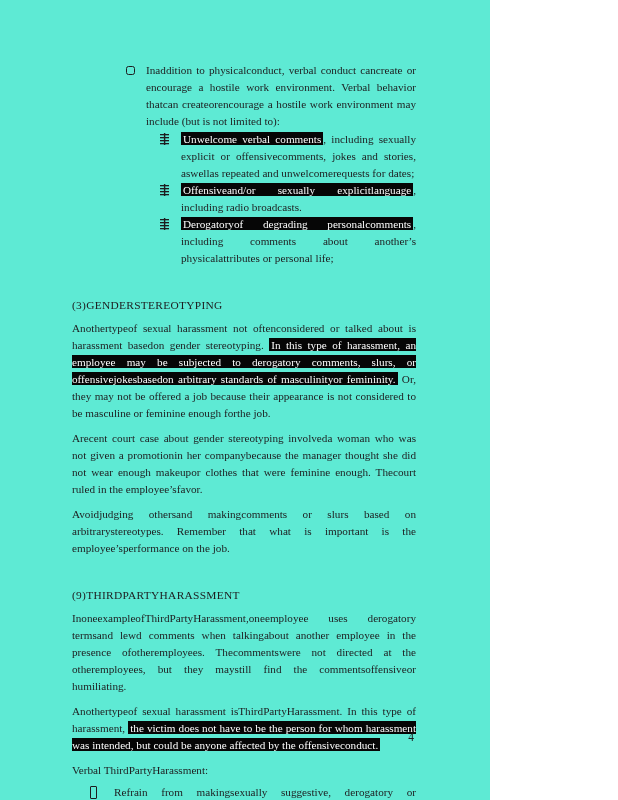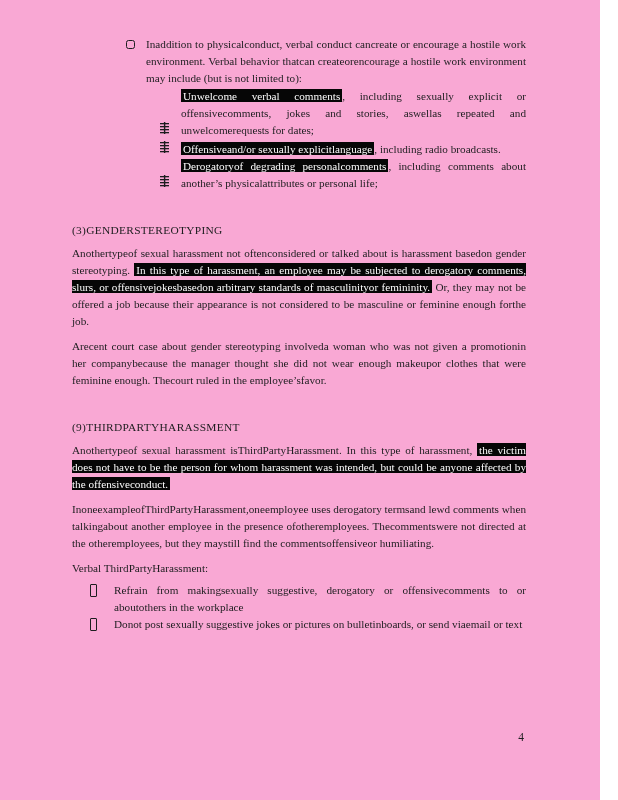--- a/index.html
+++ b/index.html
@@ -1,42 +1,42 @@
 <!DOCTYPE html>
 <html><head>
 <meta charset="utf-8">
 <style>
   html,body { margin:0; padding:0; background:#ffffff; }
   .page {
     position:relative;
-    width:600px; height:800px;
-    background:#f9a8d4;
+    width:490px; height:800px;
+    background:#5eead4;
     box-sizing:border-box;
-    padding:36px 74px 0 72px;
+    padding:62px 74px 0 72px;
     color:#1d1d1f;
     font-family:"Liberation Serif", serif;
     font-size:11.2px;
     line-height:17px;
     text-align:justify;
     overflow:hidden;
   }
   p { margin:0 0 8px 0; }
   .hl { background:#060606; color:#ffffff; padding:1px 2px 0 2px; }
   .sec-heading {
     font-weight:normal;
     font-size:11.4px; letter-spacing:0.3px;
     margin:30px 0 6px 0; text-align:left;
   }
   .intro-row { display:flex; margin-left:54px; margin-bottom:1px; }
   .o-marker {
     flex:none; width:7px; height:7px;
     border:1.2px solid #1d1d1f; border-radius:2.5px;
     margin:4px 11px 0 0;
   }
-  .sub-item { display:flex; margin-left:88px;align-items:flex-end; }
+  .sub-item { display:flex; margin-left:88px; }
   .bars-marker { flex:none; margin:2px 12px 0 0; }
   .sub-text, .intro-text, .item-text { flex:1; }
   .closing { margin-top:5px; }
   .toavoid { margin-top:3px; margin-bottom:5px; }
   .check-item { display:flex; margin-left:18px; margin-bottom:0; }
   .tofu-marker {
     flex:none; width:5px; height:11px;
     border:1px solid #1d1d1f; border-radius:1px;
     margin:2px 17px 0 0;
   }
@@ -101,26 +101,27 @@
   </div>
 
 
   <h3 class="sec-heading">(3)GENDERSTEREOTYPING</h3>
 
   <p><span>Anothertypeof sexual harassment not oftenconsidered or talked about  is harassment basedon  gender stereotyping.  </span><span class="hl">In this type of harassment, an employee may be  subjected   to derogatory comments, slurs, or offensivejokesbasedon  arbitrary standards  of masculinityor femininity.</span><span>   Or, they may not be offered a job because   their appearance is not considered  to be  masculine or feminine enough forthe job.</span></p>
 
 
   <p>Arecent court case about  gender  stereotyping involveda woman  who was  not given a promotionin her companybecause  the manager  thought she  did not wear  enough  makeupor clothes that were  feminine enough.   Thecourt ruled  in the employee’sfavor.</p>
 
+  <p>Avoidjudging othersand  makingcomments or slurs based  on arbitrarystereotypes.   Remember  that what  is important is the employee’sperformance on the job.</p>
 
   <h3 class="sec-heading">(9)THIRDPARTYHARASSMENT</h3>
 
+  <p>InoneexampleofThirdPartyHarassment,oneemployee uses  derogatory  termsand lewd  comments when  talkingabout   another  employee in  the presence  ofotheremployees.   Thecommentswere  not directed  at the  otheremployees, but   they maystill   find the  commentsoffensiveor humiliating.</p>
+
   <p><span>Anothertypeof sexual  harassment   isThirdPartyHarassment.   In this type of harassment,   </span><span class="hl">the victim does  not have to be  the person  for whom  harassment  was  intended,  but  could be  anyone affected by the offensiveconduct.</span></p>
-
-  <p>InoneexampleofThirdPartyHarassment,oneemployee uses  derogatory  termsand lewd  comments when  talkingabout   another  employee in  the presence  ofotheremployees.   Thecommentswere  not directed  at the  otheremployees, but   they maystill   find the  commentsoffensiveor humiliating.</p>
 
   <p class="toavoid">Verbal ThirdPartyHarassment:</p>
 
   <div class="check-item">
     <span class="tofu-marker"></span>
     <div class="item-text">Refrain from makingsexually suggestive,  derogatory or offensivecomments  to or aboutothers in the workplace</div>
   </div>
   <div class="check-item">
     <span class="tofu-marker"></span>
     <div class="item-text">Donot post sexually suggestive  jokes or pictures on bulletinboards,   or send  viaemail or text</div>

